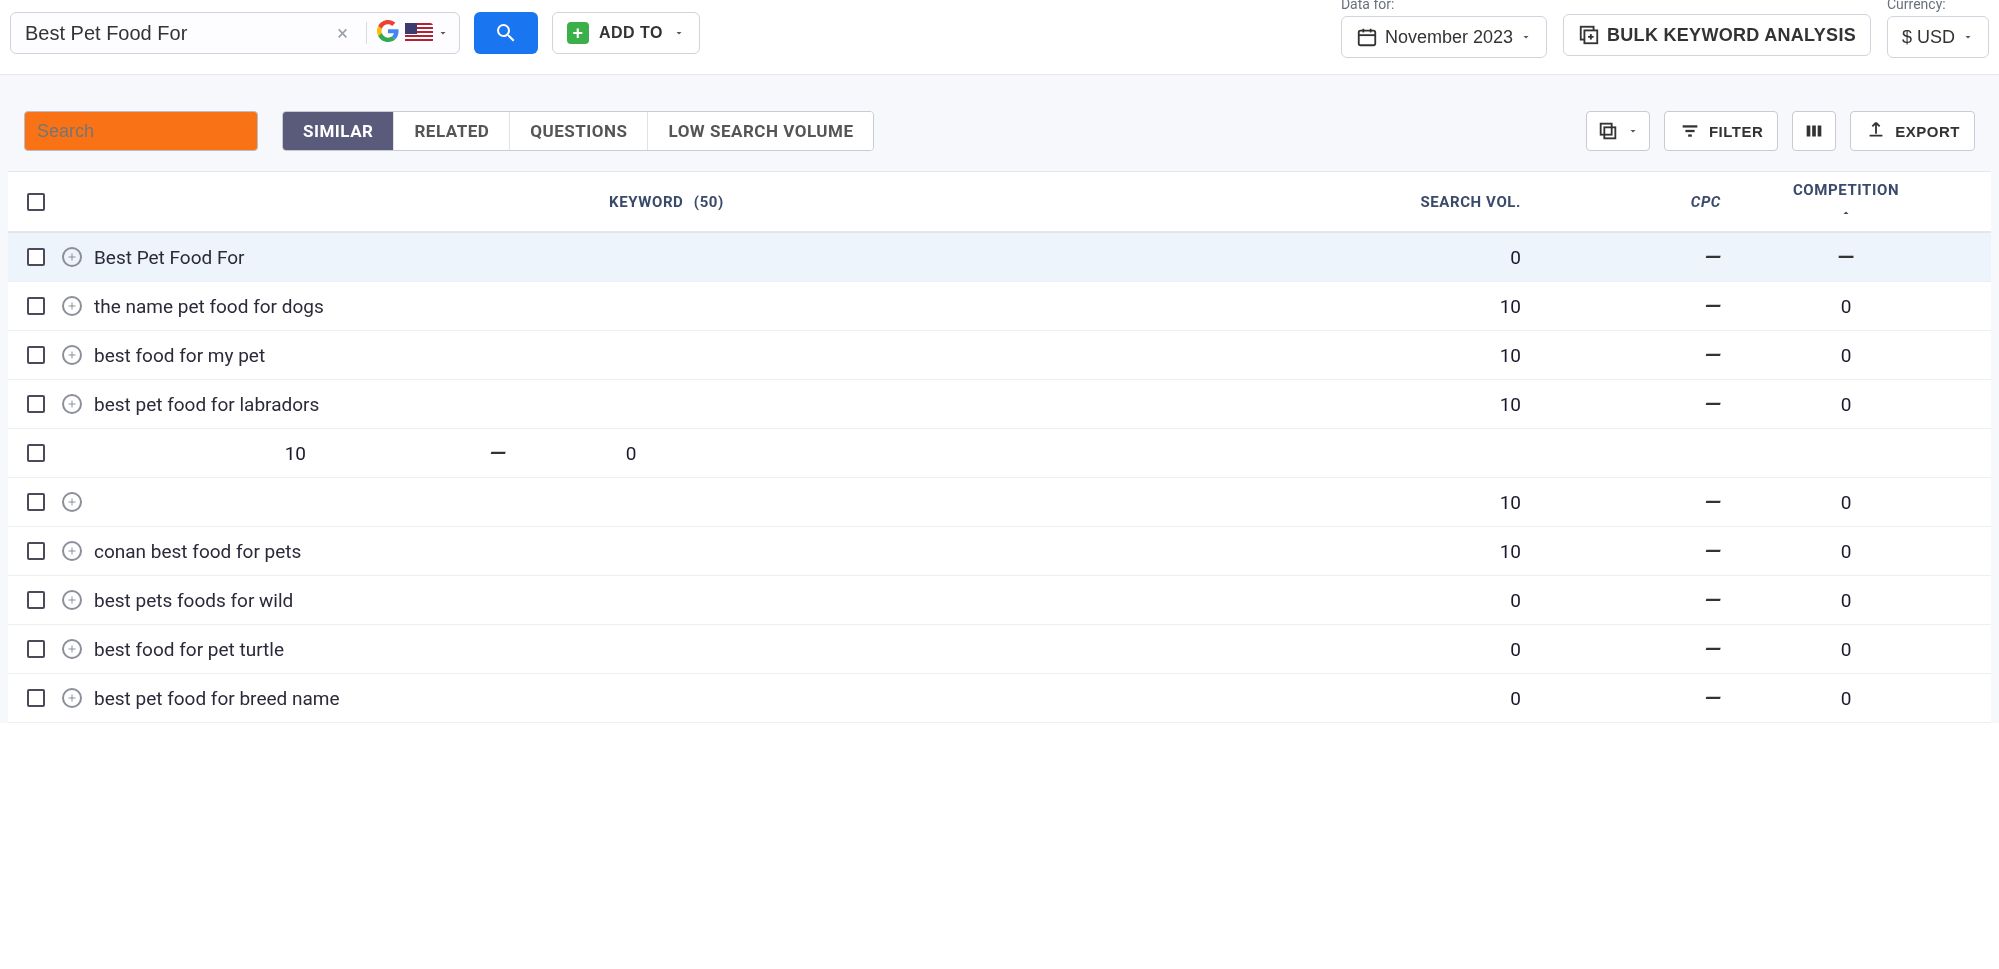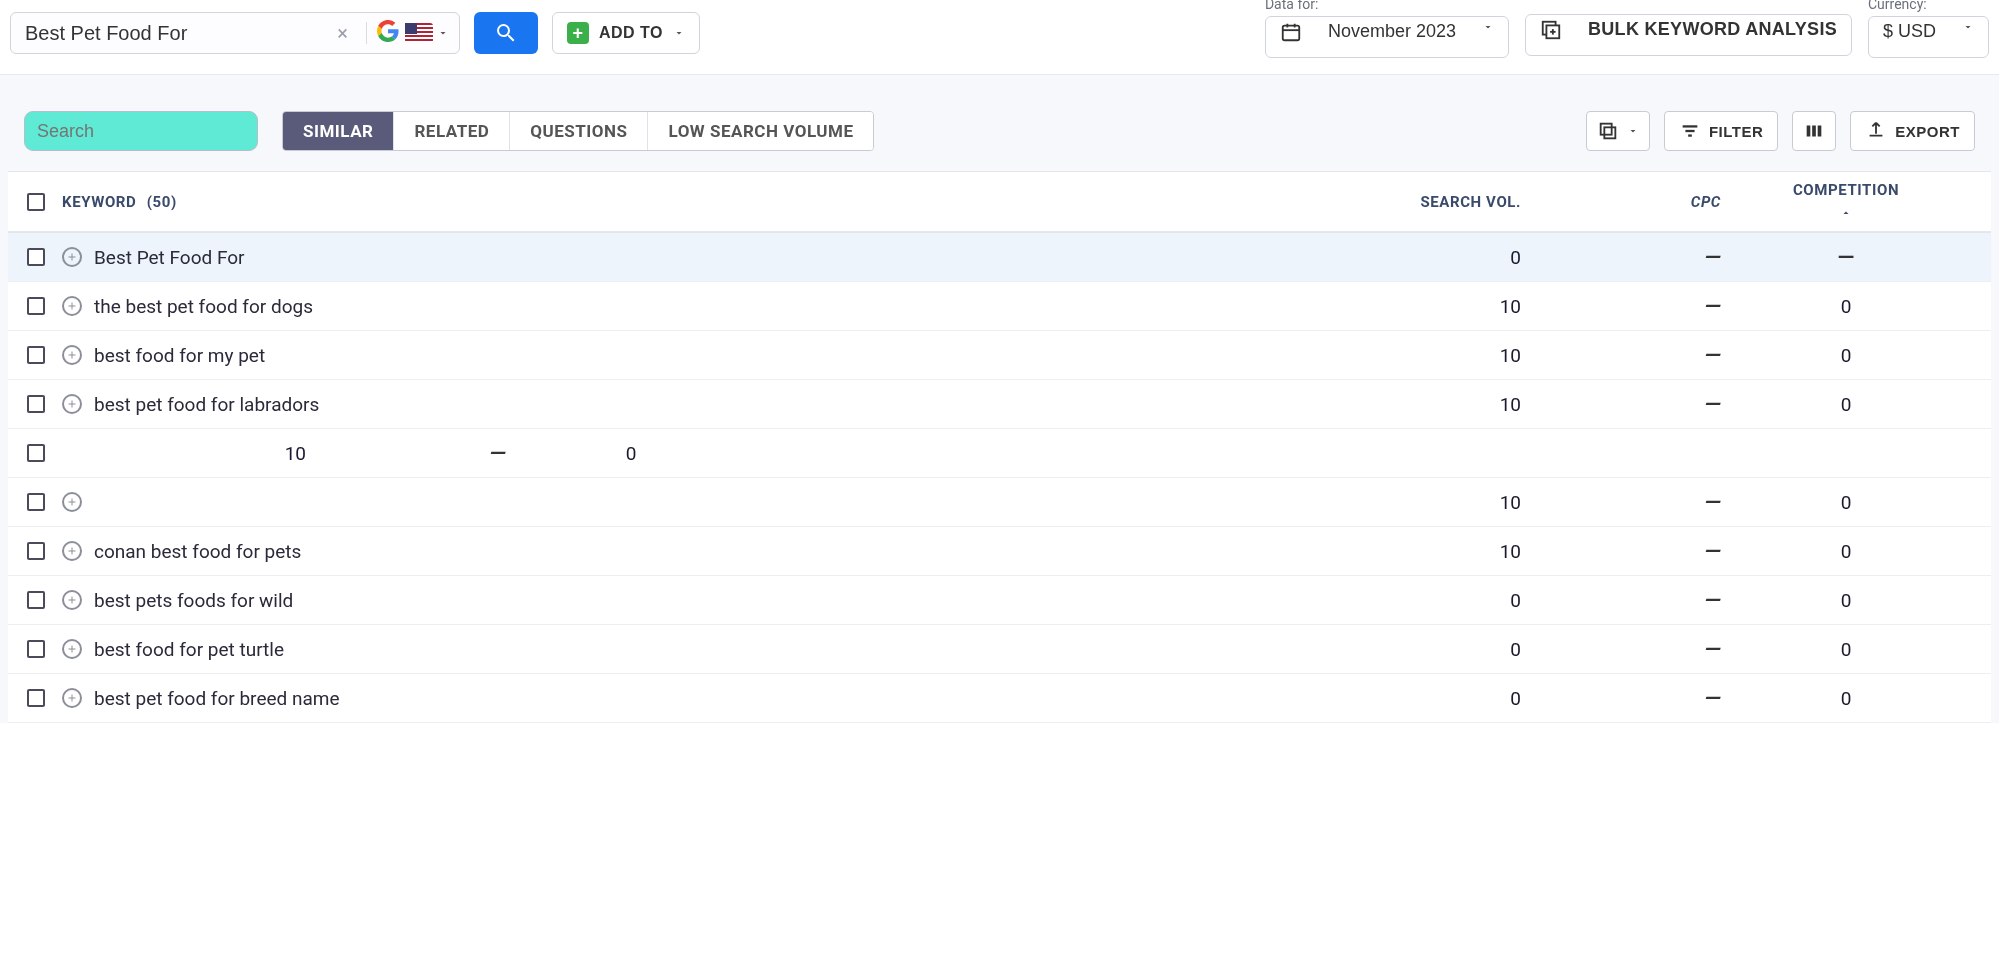--- a/index.html
+++ b/index.html
@@ -115,22 +115,22 @@
 .spacer { flex: 1; }
 .right-group { display: flex; gap: 16px; align-items: flex-start; }
 .labeled { display: flex; flex-direction: column; }
 .small-label { font-size: 14px; color: #6a707c; margin-bottom: 4px; margin-top: -12px; }
 .pill-btn {
   height: 42px;
   border: 1px solid #d0d4dc;
   background: #fff;
   border-radius: 6px;
   display: flex;
-  align-items: flex-start;
-  gap: 26px;
+  align-items: center;
+  gap: 7px;
   padding: 4px 14px;
   cursor: pointer;
   color: #333;
   font-size: 18px;
   font-weight: 500;
 }
 .pill-btn .bold { font-weight: 700; letter-spacing: 0.3px; }
 .cal-icon, .bulk-icon { width: 22px; height: 22px; }
 
 .content {
@@ -140,22 +140,22 @@
 .toolbar {
   display: flex;
   align-items: center;
   padding: 20px 16px;
   gap: 24px;
 }
 .filter-search {
   width: 234px;
   height: 40px;
   border: 1px solid #b8bec9;
-  border-radius: 9px;
-  background: #5eead4;
+  border-radius: 4px;
+  background: #f97316;
   display: flex;
   align-items: center;
   padding: 0 12px;
 }
 .filter-search input {
   border: none; outline: none;
   font-size: 18px;
   flex: 1;
   color: #333;
   background: transparent;
@@ -210,21 +210,21 @@
 }
 .thead {
   display: flex;
   height: 62px;
   align-items: center;
   border-top: 1px solid #e4e6ec;
   border-bottom: 2px solid #e4e6ec;
   padding: 0 20px 0 8px;
 }
 .col-check { width: 40px; display: flex; justify-content: center; }
-.col-kw { flex: 1; padding-left: 6px; }
+.col-kw { flex: 1; padding-left: 6px; text-align: center; }
 .col-vol { width: 250px; text-align: right; }
 .col-cpc { width: 200px; text-align: right; font-style: italic; }
 .col-comp { width: 250px; text-align: right; display: flex; justify-content: flex-end; align-items: center; gap: 6px; flex-direction: column; }
 .th {
   font-size: 15px;
   font-weight: 700;
   letter-spacing: 0.6px;
   color: #3a4a6a;
 }
 .th .count { color: #3a4a6a; }
@@ -441,21 +441,21 @@
           <div class="col-check">
             <div class="chk"></div>
           </div>
           <div class="col-kw kw-cell">
             <span class="add-circle">
               <svg viewBox="0 0 24 24">
                 <line x1="12" y1="5" x2="12" y2="19"></line>
                 <line x1="5" y1="12" x2="19" y2="12"></line>
               </svg>
             </span>
-            <span class="kw-text">the best pet food for dogs</span>
+            <span class="kw-text">the name pet food for dogs</span>
           </div>
           <div class="col-vol">10</div>
           <div class="col-cpc"><span class="dash">—</span></div>
           <div class="col-comp">
             <span class="compv">0</span>
           </div>
         </div>
         <div class="row">
           <div class="col-check">
             <div class="chk"></div>

